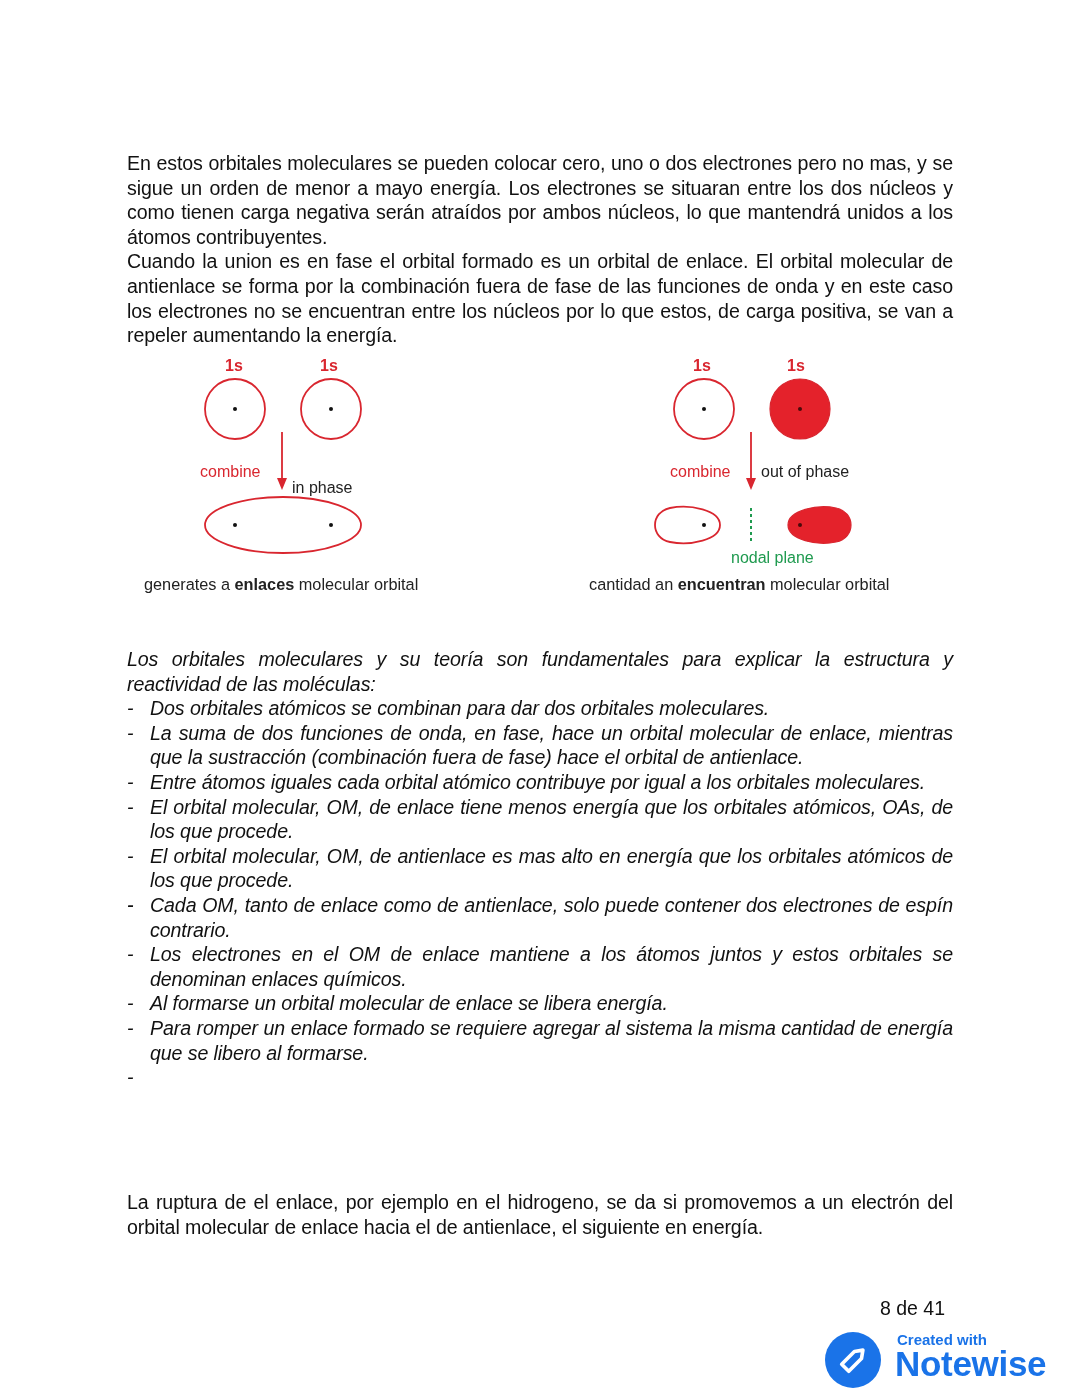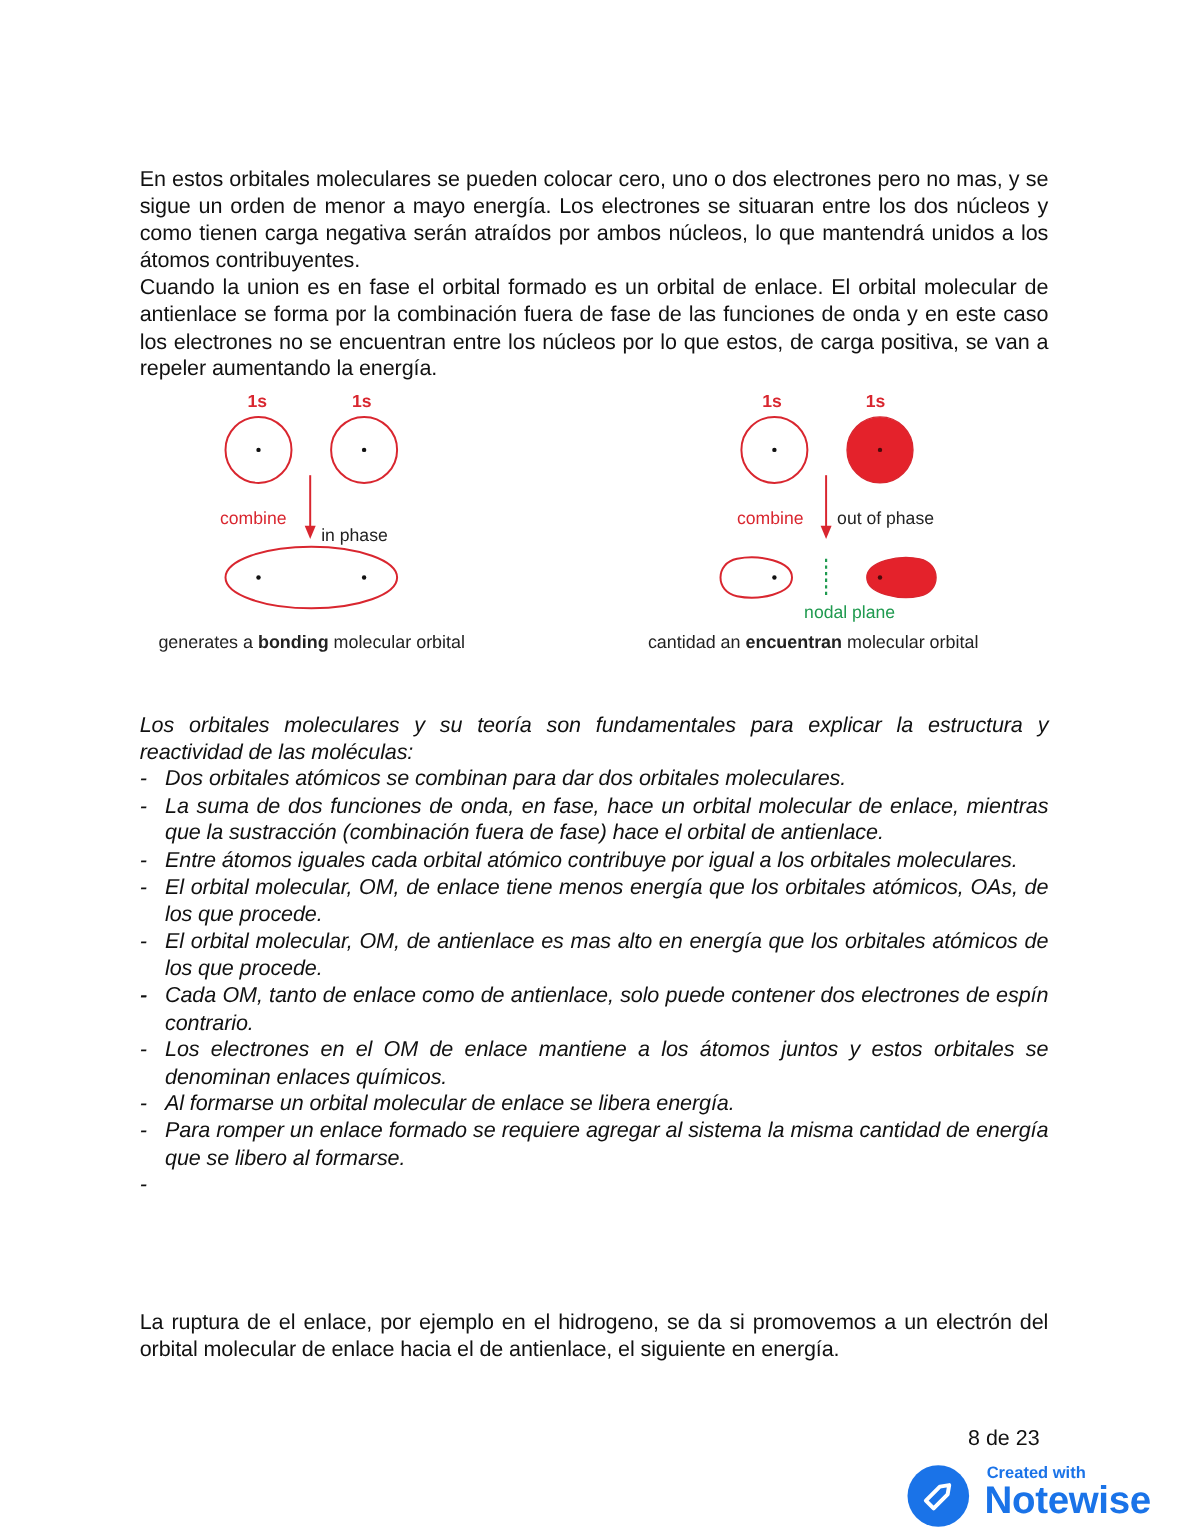--- a/index.html
+++ b/index.html
@@ -166,21 +166,21 @@
       <path d="M 658 175 C 658 160, 688 154, 706 158 C 726 162, 726 188, 706 192 C 688 196, 658 190, 658 175 Z" fill="#e4222b" stroke="#d9262f" stroke-width="1.2"></path>
       <circle cx="670" cy="175" r="2" fill="#4a0a0a"></circle>
     </g>
   </svg>
 
   <span class="fig-label red" style="left:95px; top:7px; font-weight:bold;">1s</span>
   <span class="fig-label red" style="left:190px; top:7px; font-weight:bold;">1s</span>
   <span class="fig-label red" style="left:70px; top:113px;">combine</span>
   <span class="fig-label dark" style="left:162px; top:113px;margin-top:16px;">in phase</span>
   <div class="caption" style="left:14px; top:225px;">
-    <span>generates a </span><b>bonding</b><span> molecular orbital</span>
+    <span>generates a </span><b>enlaces</b><span> molecular orbital</span>
   </div>
 
   <span class="fig-label red" style="left:563px; top:7px; font-weight:bold;">1s</span>
   <span class="fig-label red" style="left:657px; top:7px; font-weight:bold;">1s</span>
   <span class="fig-label red" style="left:540px; top:113px;">combine</span>
   <span class="fig-label dark" style="left:631px; top:113px;">out of phase</span>
   <span class="fig-label green" style="left:601px; top:199px;">nodal plane</span>
   <div class="caption" style="left:459px; top:225px;">
     <span>cantidad an </span><b>encuentran</b><span> molecular orbital</span>
   </div>
@@ -200,21 +200,21 @@
     <li><span class="dash">-</span><span>Al formarse un orbital molecular de enlace se libera energía.</span></li>
     <li><span class="dash">-</span><span>Para romper un enlace formado se requiere agregar al sistema la misma cantidad de energía que se libero al formarse.</span></li>
     <li><span class="dash">-</span></li>
   </ul>
 </div>
 
 <div id="conclusion" class="page-text">
   <p>La ruptura de el enlace, por ejemplo en el hidrogeno, se da si promovemos a un electrón del orbital molecular de enlace hacia el de antienlace, el siguiente en energía.</p>
 </div>
 
-<div id="page-number">8 de 23</div>
+<div id="page-number">8 de 41</div>
 
 <div id="notewise-badge">
   <div id="notewise-icon">
     <svg width="56" height="56" viewBox="0 0 56 56">
       <g transform="rotate(-45 28 28)">
         <path d="M 17 23 L 35 23 L 42 28 L 35 33 L 17 33 Z" fill="none" stroke="#ffffff" stroke-width="3.6" stroke-linejoin="round"></path>
       </g>
     </svg>
   </div>
   <span id="notewise-created">Created with</span>

